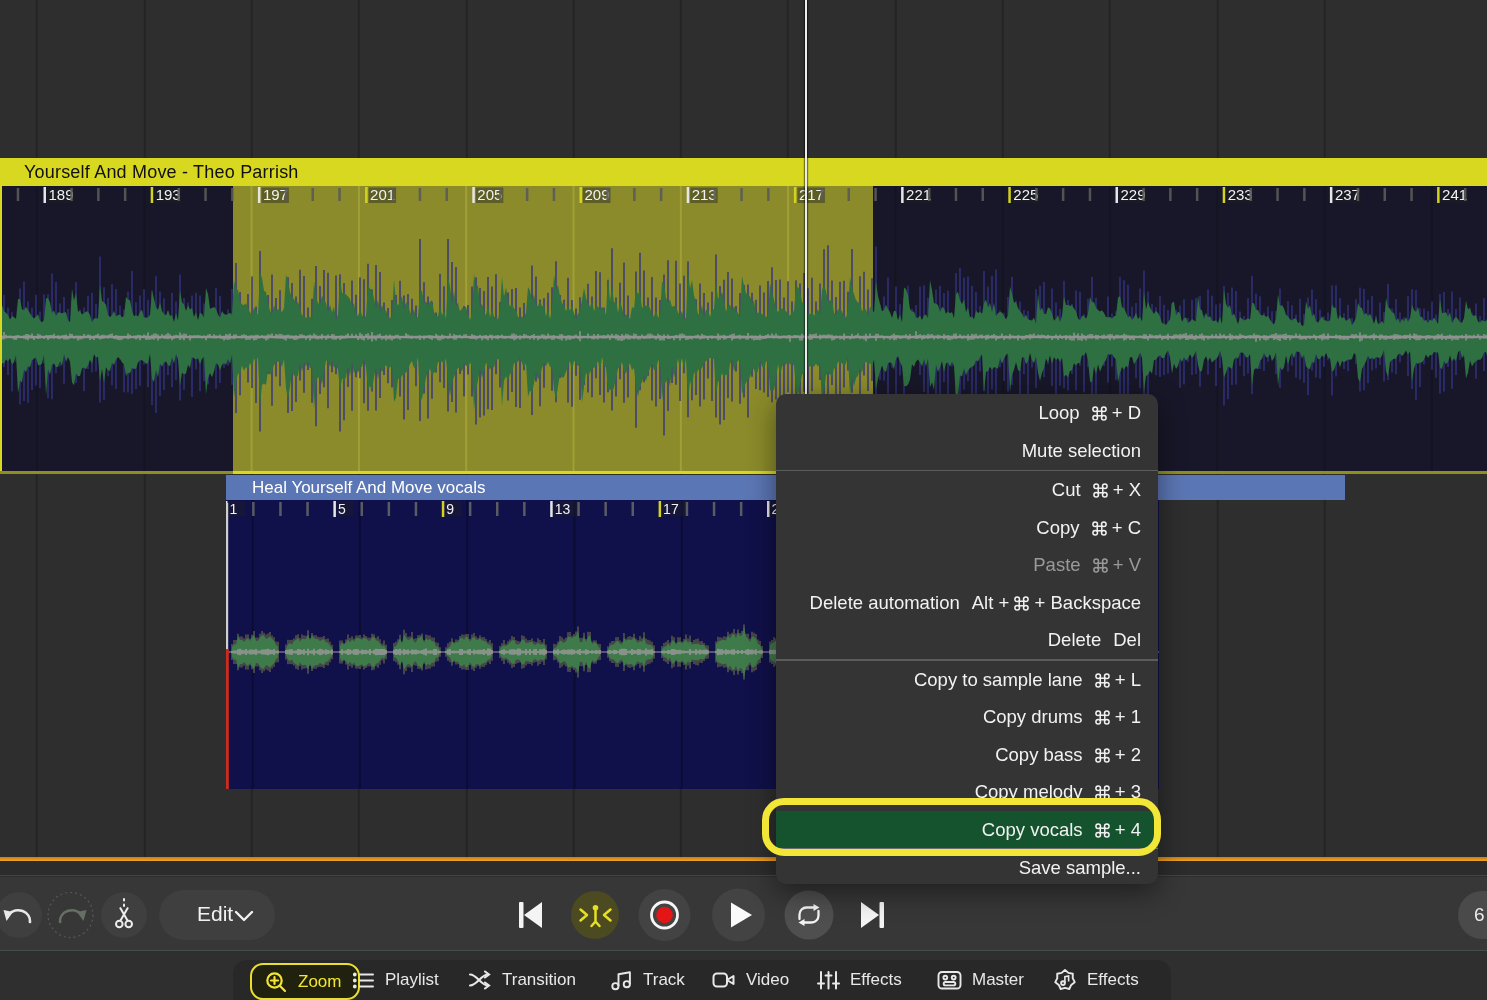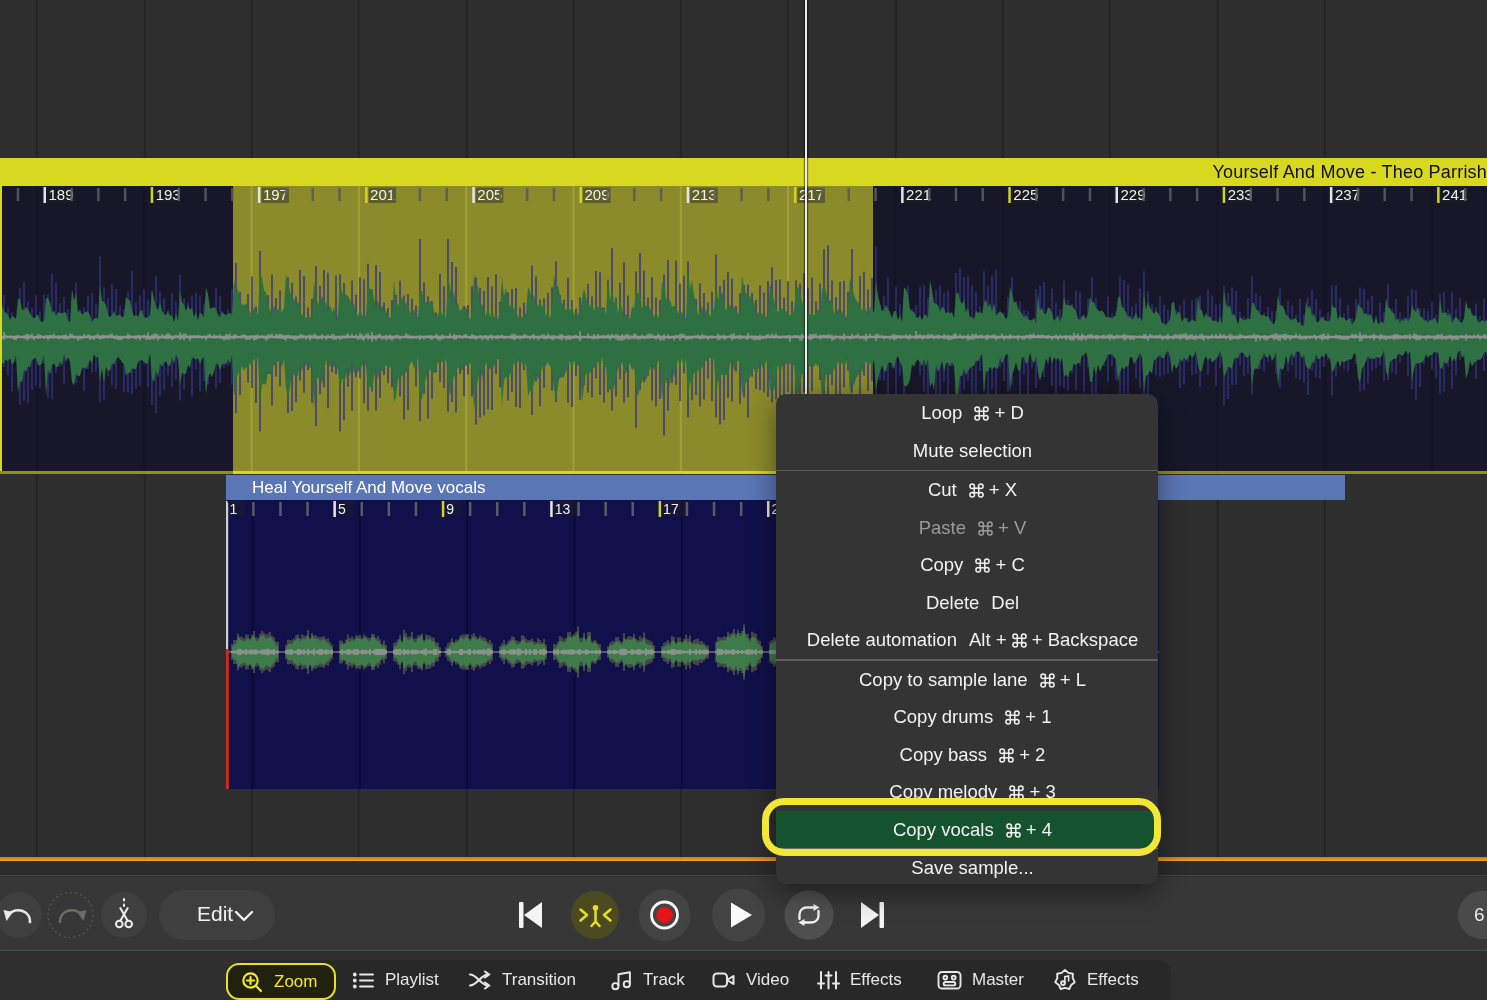--- a/index.html
+++ b/index.html
@@ -1,31 +1,31 @@
 <!DOCTYPE html>
 <html><head><meta charset="utf-8"><style>
 * { margin:0; padding:0; box-sizing:border-box; -webkit-font-smoothing:antialiased; }
 html,body { width:1487px; height:1000px; overflow:hidden; background:#2e2e2e;
   font-family:"Liberation Sans", sans-serif; }
 .abs { position:absolute; }
 #stage { position:relative; width:1487px; height:1000px; transform:translateZ(0); }
 .gridarea { background-image: repeating-linear-gradient(to right, transparent 0px, transparent 105.3px, #242424 105.3px, #242424 107.3px); background-position:-69.3px 0; }
 #t1head { left:0; top:158px; width:1487px; height:36px; background:#d8d821; color:#101010;
-  font-size:18px; line-height:28px; padding-left:11px; letter-spacing:0.2px;text-align:right; }
+  font-size:18px; line-height:28px; padding-left:24px; letter-spacing:0.2px; }
 #t1bot { left:0; top:471px; width:1487px; height:3px; background:#8f8f20; }
 #t1bot i { position:absolute; left:233px; top:0; width:640px; height:3px; background:#d8d821; }
 #v2 { left:226px; top:475px; width:933px; height:314px; }
 #v2head { position:absolute; left:0; top:0; width:1119px; height:25px; background:#5b76b4; color:#fff;
   font-size:17px; line-height:25px; padding-left:26px; }
 #playhead { left:805px; top:0; width:2.4px; height:394px; background:#ececec;
   box-shadow:-1.2px 0 0 rgba(0,0,0,0.45), 1.2px 0 0 rgba(0,0,0,0.45); z-index:20; }
 #menu { left:776px; top:394px; width:382px; height:490px; background:#343434; border-radius:10px;
   box-shadow:0 8px 28px rgba(0,0,0,0.45); color:#f2f2f2; font-size:18.5px; padding-top:0.5px;
   z-index:30; overflow:hidden; }
-.mrow { height:37.6px; display:flex; align-items:center; justify-content:center;
+.mrow { height:37.6px; display:flex; align-items:center; justify-content:flex-end;
   padding:0 17px 0 28px; white-space:nowrap; }
 .mrow.dis { color:#9a9a9a; }
 .mrow.hl { background:#14532d; border-bottom:1px solid #6f6f6f; }
 .msep { height:1.6px; background:#5c5c5c; }
 .sc { margin-left:12px; }
 #ring { left:762px; top:798px; width:399px; height:58px; border:7px solid #f2e636; border-radius:22px;
   z-index:31; }
 #oline { left:0; top:857px; width:1487px; height:3.5px; background:linear-gradient(to bottom,#c87d14,#f2a424); }
 #tb1 { left:0; top:860.5px; width:1487px; height:15px; background:#2c2c2c; border-bottom:1px solid #3e4744; }
 #tb2 { left:0; top:876.5px; width:1487px; height:74px; background:#373737; border-bottom:1px solid #454e4b; }
@@ -284,21 +284,21 @@
     <g fill="#f4f4f4">
       <path d="M861 -13 L879 0 L861 13 Z"></path>
       <rect x="879.5" y="-13" width="4.5" height="26" rx="1"></rect>
     </g>
   </g>
 </svg>
 <div class="abs" style="left:197px;top:902px;font-size:21px;color:#f2f2f2;z-index:6">Edit</div>
 <div class="abs" style="left:1458px;top:891px;width:52px;height:48px;border-radius:24px;background:#4a4a4a;color:#ececec;font-size:19px;line-height:48px;padding-left:16px">6</div>
 <div class="abs" id="tabbar"></div>
 
-<div class="tab" id="zoompill" style="left:226px">
+<div class="tab" id="zoompill" style="left:250px">
       <svg width="24" height="24" viewBox="0 0 24 24" fill="none" stroke="#f2e72e" stroke-width="2.2" stroke-linecap="round">
         <circle cx="10.5" cy="10.5" r="7.2"></circle>
         <line x1="15.8" y1="15.8" x2="21" y2="21"></line>
         <line x1="7" y1="10.5" x2="14" y2="10.5"></line>
         <line x1="10.5" y1="7" x2="10.5" y2="14"></line>
       </svg>
       <span>Zoom</span>
     </div>
 <div class="tab" style="left:352px">
       <svg width="23" height="23" viewBox="0 0 23 23" stroke="#e8e8e8" stroke-width="2" stroke-linecap="round">
@@ -386,59 +386,59 @@
         <span class="sc"><svg width="15" height="15" viewBox="0 0 15 15" style="vertical-align:-2px">
             <g fill="none" stroke="#f2f2f2" stroke-width="1.5">
               <rect x="5.2" y="5.2" width="4.6" height="4.6"></rect>
               <circle cx="3.2" cy="3.2" r="2.3"></circle>
               <circle cx="11.8" cy="3.2" r="2.3"></circle>
               <circle cx="3.2" cy="11.8" r="2.3"></circle>
               <circle cx="11.8" cy="11.8" r="2.3"></circle>
             </g>
           </svg> + X</span>
       </div>
+      <div class="mrow">
+        <span>Copy</span>
+        <span class="sc"><svg width="15" height="15" viewBox="0 0 15 15" style="vertical-align:-2px">
+            <g fill="none" stroke="#f2f2f2" stroke-width="1.5">
+              <rect x="5.2" y="5.2" width="4.6" height="4.6"></rect>
+              <circle cx="3.2" cy="3.2" r="2.3"></circle>
+              <circle cx="11.8" cy="3.2" r="2.3"></circle>
+              <circle cx="3.2" cy="11.8" r="2.3"></circle>
+              <circle cx="11.8" cy="11.8" r="2.3"></circle>
+            </g>
+          </svg> + C</span>
+      </div>
       <div class="mrow dis">
         <span>Paste</span>
         <span class="sc"><svg width="15" height="15" viewBox="0 0 15 15" style="vertical-align:-2px">
             <g fill="none" stroke="#9a9a9a" stroke-width="1.5">
               <rect x="5.2" y="5.2" width="4.6" height="4.6"></rect>
               <circle cx="3.2" cy="3.2" r="2.3"></circle>
               <circle cx="11.8" cy="3.2" r="2.3"></circle>
               <circle cx="3.2" cy="11.8" r="2.3"></circle>
               <circle cx="11.8" cy="11.8" r="2.3"></circle>
             </g>
           </svg> + V</span>
       </div>
       <div class="mrow">
-        <span>Copy</span>
-        <span class="sc"><svg width="15" height="15" viewBox="0 0 15 15" style="vertical-align:-2px">
-            <g fill="none" stroke="#f2f2f2" stroke-width="1.5">
-              <rect x="5.2" y="5.2" width="4.6" height="4.6"></rect>
-              <circle cx="3.2" cy="3.2" r="2.3"></circle>
-              <circle cx="11.8" cy="3.2" r="2.3"></circle>
-              <circle cx="3.2" cy="11.8" r="2.3"></circle>
-              <circle cx="11.8" cy="11.8" r="2.3"></circle>
-            </g>
-          </svg> + C</span>
+        <span>Delete automation</span>
+        <span class="sc">Alt + <svg width="15" height="15" viewBox="0 0 15 15" style="vertical-align:-2px">
+            <g fill="none" stroke="#f2f2f2" stroke-width="1.5">
+              <rect x="5.2" y="5.2" width="4.6" height="4.6"></rect>
+              <circle cx="3.2" cy="3.2" r="2.3"></circle>
+              <circle cx="11.8" cy="3.2" r="2.3"></circle>
+              <circle cx="3.2" cy="11.8" r="2.3"></circle>
+              <circle cx="11.8" cy="11.8" r="2.3"></circle>
+            </g>
+          </svg> + Backspace</span>
       </div>
       <div class="mrow">
         <span>Delete</span>
         <span class="sc">Del</span>
-      </div>
-      <div class="mrow">
-        <span>Delete automation</span>
-        <span class="sc">Alt + <svg width="15" height="15" viewBox="0 0 15 15" style="vertical-align:-2px">
-            <g fill="none" stroke="#f2f2f2" stroke-width="1.5">
-              <rect x="5.2" y="5.2" width="4.6" height="4.6"></rect>
-              <circle cx="3.2" cy="3.2" r="2.3"></circle>
-              <circle cx="11.8" cy="3.2" r="2.3"></circle>
-              <circle cx="3.2" cy="11.8" r="2.3"></circle>
-              <circle cx="11.8" cy="11.8" r="2.3"></circle>
-            </g>
-          </svg> + Backspace</span>
       </div>
       <div class="msep"></div>
       <div class="mrow">
         <span>Copy to sample lane</span>
         <span class="sc"><svg width="15" height="15" viewBox="0 0 15 15" style="vertical-align:-2px">
             <g fill="none" stroke="#f2f2f2" stroke-width="1.5">
               <rect x="5.2" y="5.2" width="4.6" height="4.6"></rect>
               <circle cx="3.2" cy="3.2" r="2.3"></circle>
               <circle cx="11.8" cy="3.2" r="2.3"></circle>
               <circle cx="3.2" cy="11.8" r="2.3"></circle>

